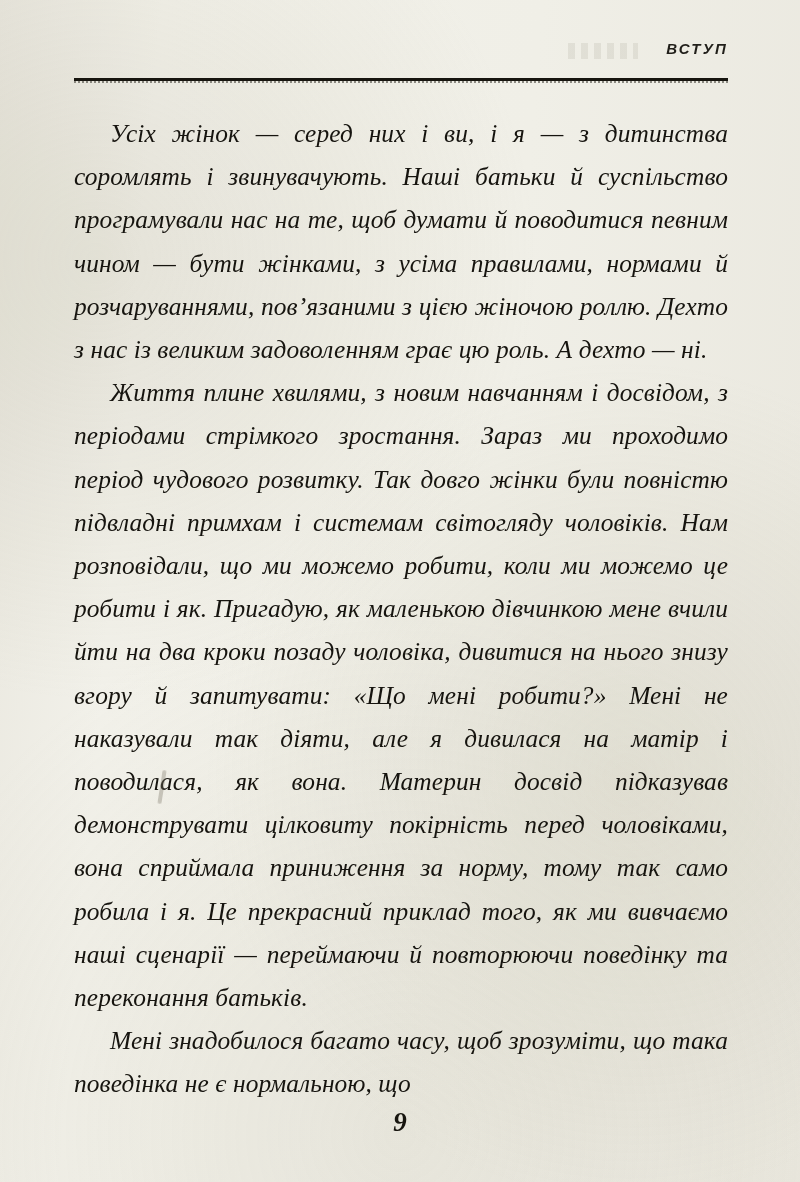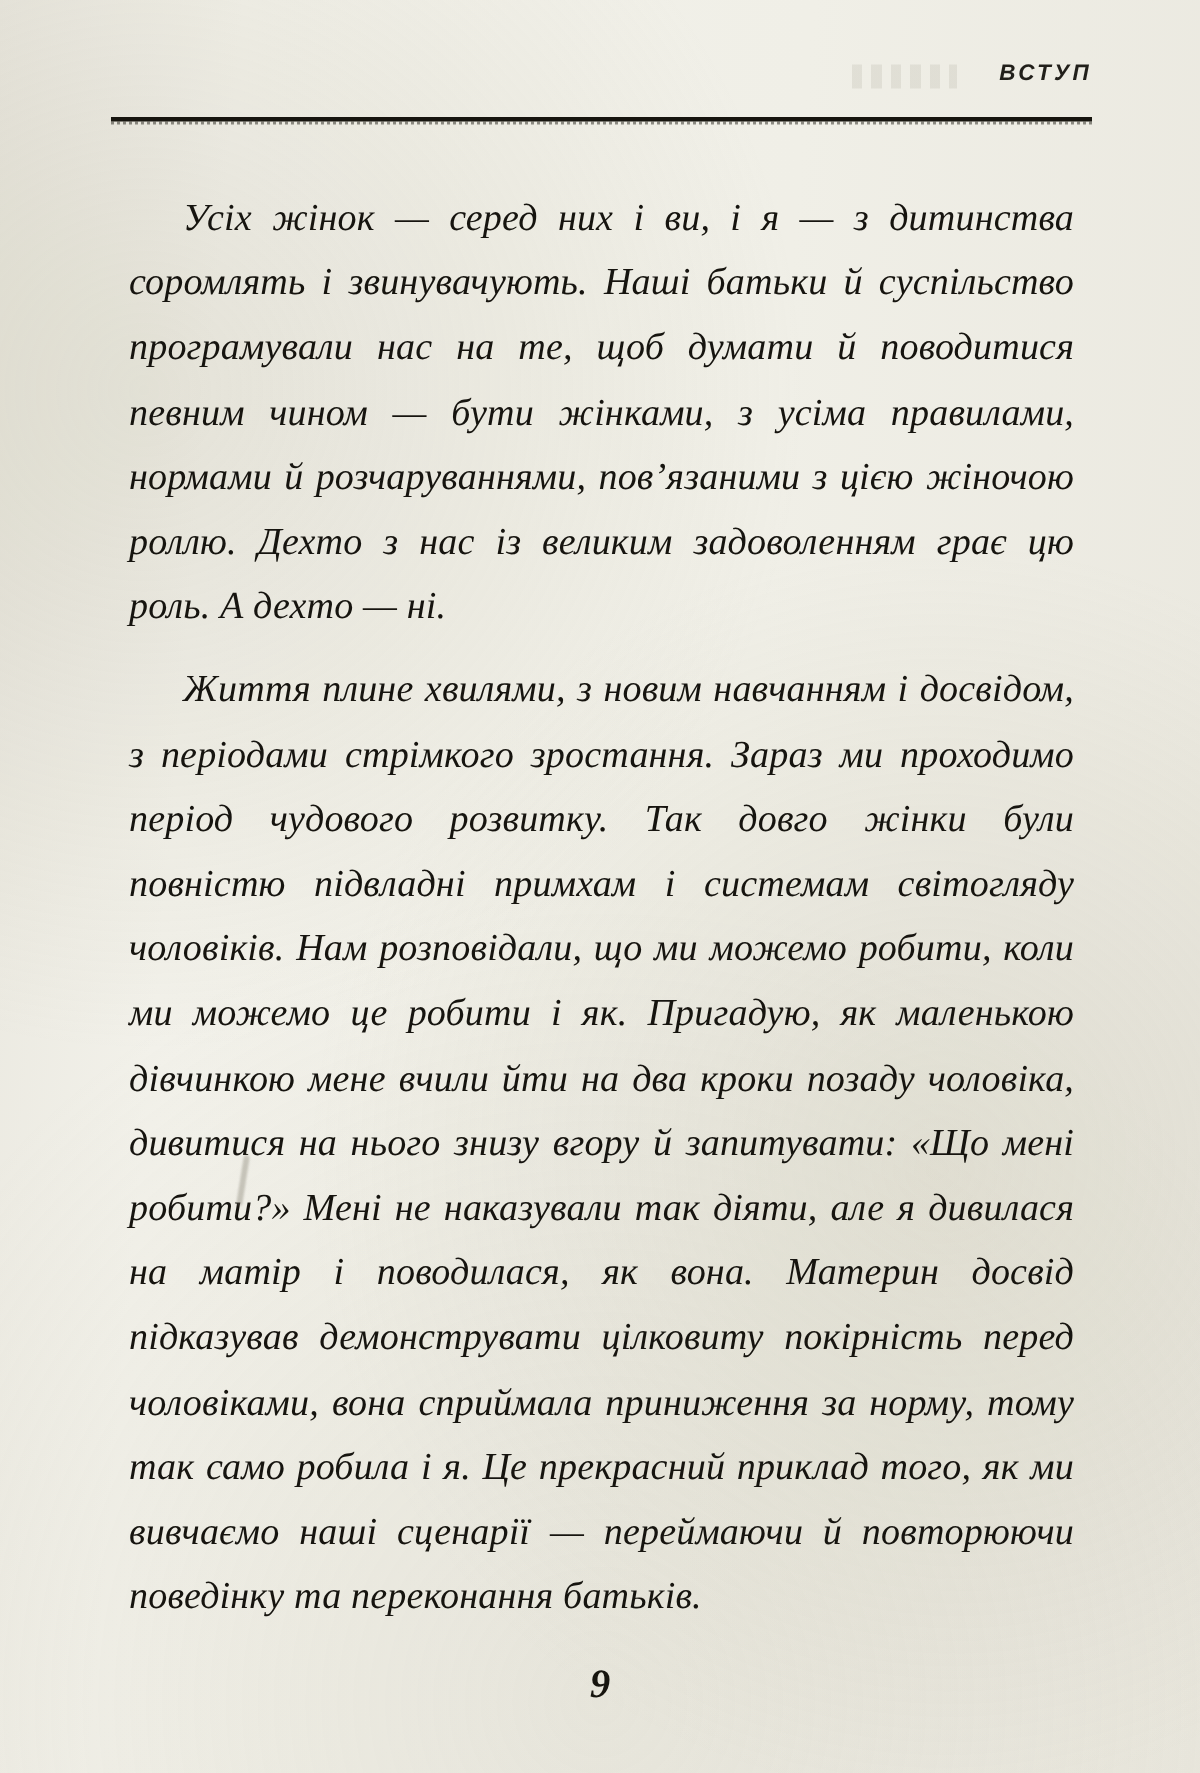--- a/index.html
+++ b/index.html
@@ -92,21 +92,21 @@
     left: 74px;
     width: 654px;
     font-size: 25.4px;
     line-height: 43.2px;
     text-align: justify;
     text-justify: inter-word;
     color: #16140f;
     letter-spacing: 0.1px;
   }
   .body-text p {
-    margin: 12px;
+    margin: 0;
     text-indent: 36px;
   }
   .watermark {
     position: absolute;
     left: 150px;
     top: 368px;
     width: 530px;
     font-size: 21px;
     letter-spacing: 1px;
     color: rgba(150,146,128,0.30);
@@ -147,18 +147,19 @@
   <div class="header">
     <div class="ghost-mark"></div>
     <div class="running-head">ВСТУП</div>
   </div>
 
   <div class="rule"></div>
 
   <div class="body-text">
     <p>Усіх жінок — серед них і ви, і я — з дитинства соромлять і звинувачують. Наші батьки й суспільство програмували нас на те, щоб думати й поводитися певним чином — бути жінками, з усіма правилами, нормами й розчаруваннями, пов’язаними з цією жіночою роллю. Дехто з нас із великим задоволенням грає цю роль. А дехто — ні.</p>
     <p>Життя плине хвилями, з новим навчанням і досвідом, з періодами стрімкого зростання. Зараз ми проходимо період чудового розвитку. Так довго жінки були повністю підвладні примхам і системам світогляду чоловіків. Нам розповідали, що ми можемо робити, коли ми можемо це робити і як. Пригадую, як маленькою дівчинкою мене вчили йти на два кроки позаду чоловіка, дивитися на нього знизу вгору й запитувати: «Що мені робити?» Мені не наказували так діяти, але я дивилася на матір і поводилася, як вона. Материн досвід підказував демонструвати цілковиту покірність перед чоловіками, вона сприймала приниження за норму, тому так само робила і я. Це прекрасний приклад того, як ми вивчаємо наші сценарії — переймаючи й повторюючи поведінку та переконання батьків.</p>
+    <p>Мені знадобилося багато часу, щоб зрозуміти, що така поведінка не є нормальною, що</p>
   </div>
 
   <div class="smudge"></div>
 
   <div class="folio">9</div>
 </div>
 
 </body></html>

